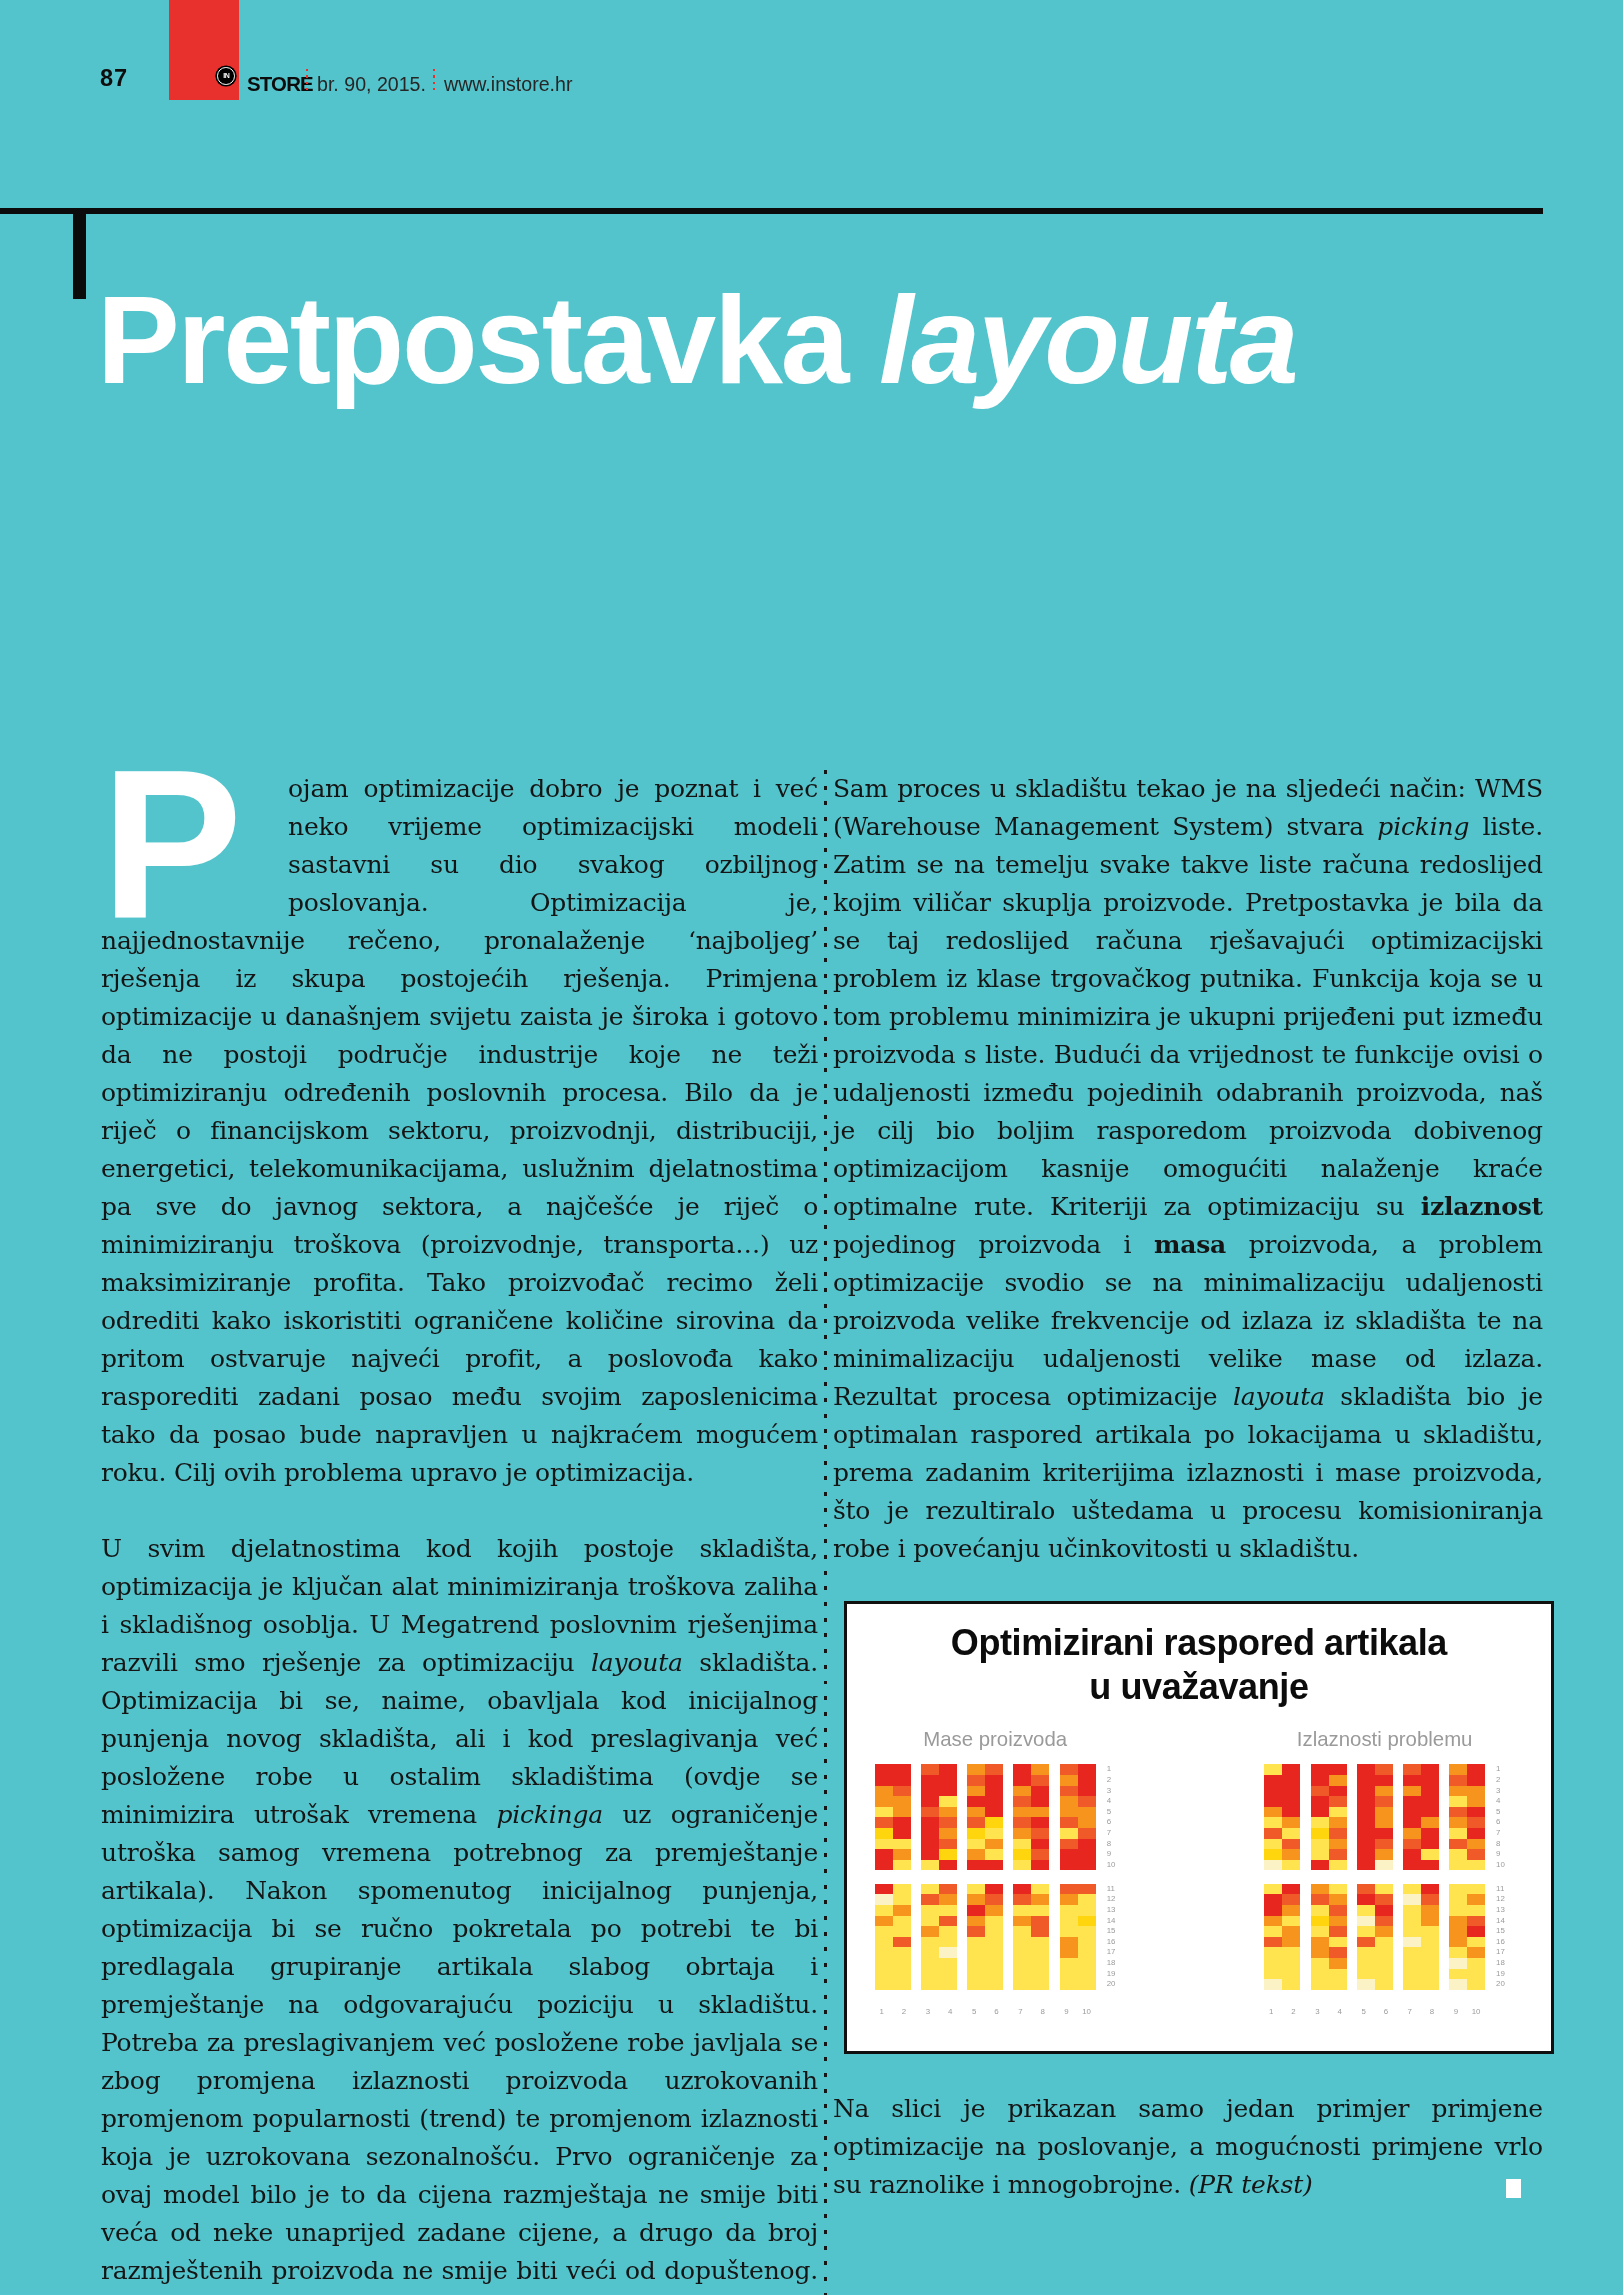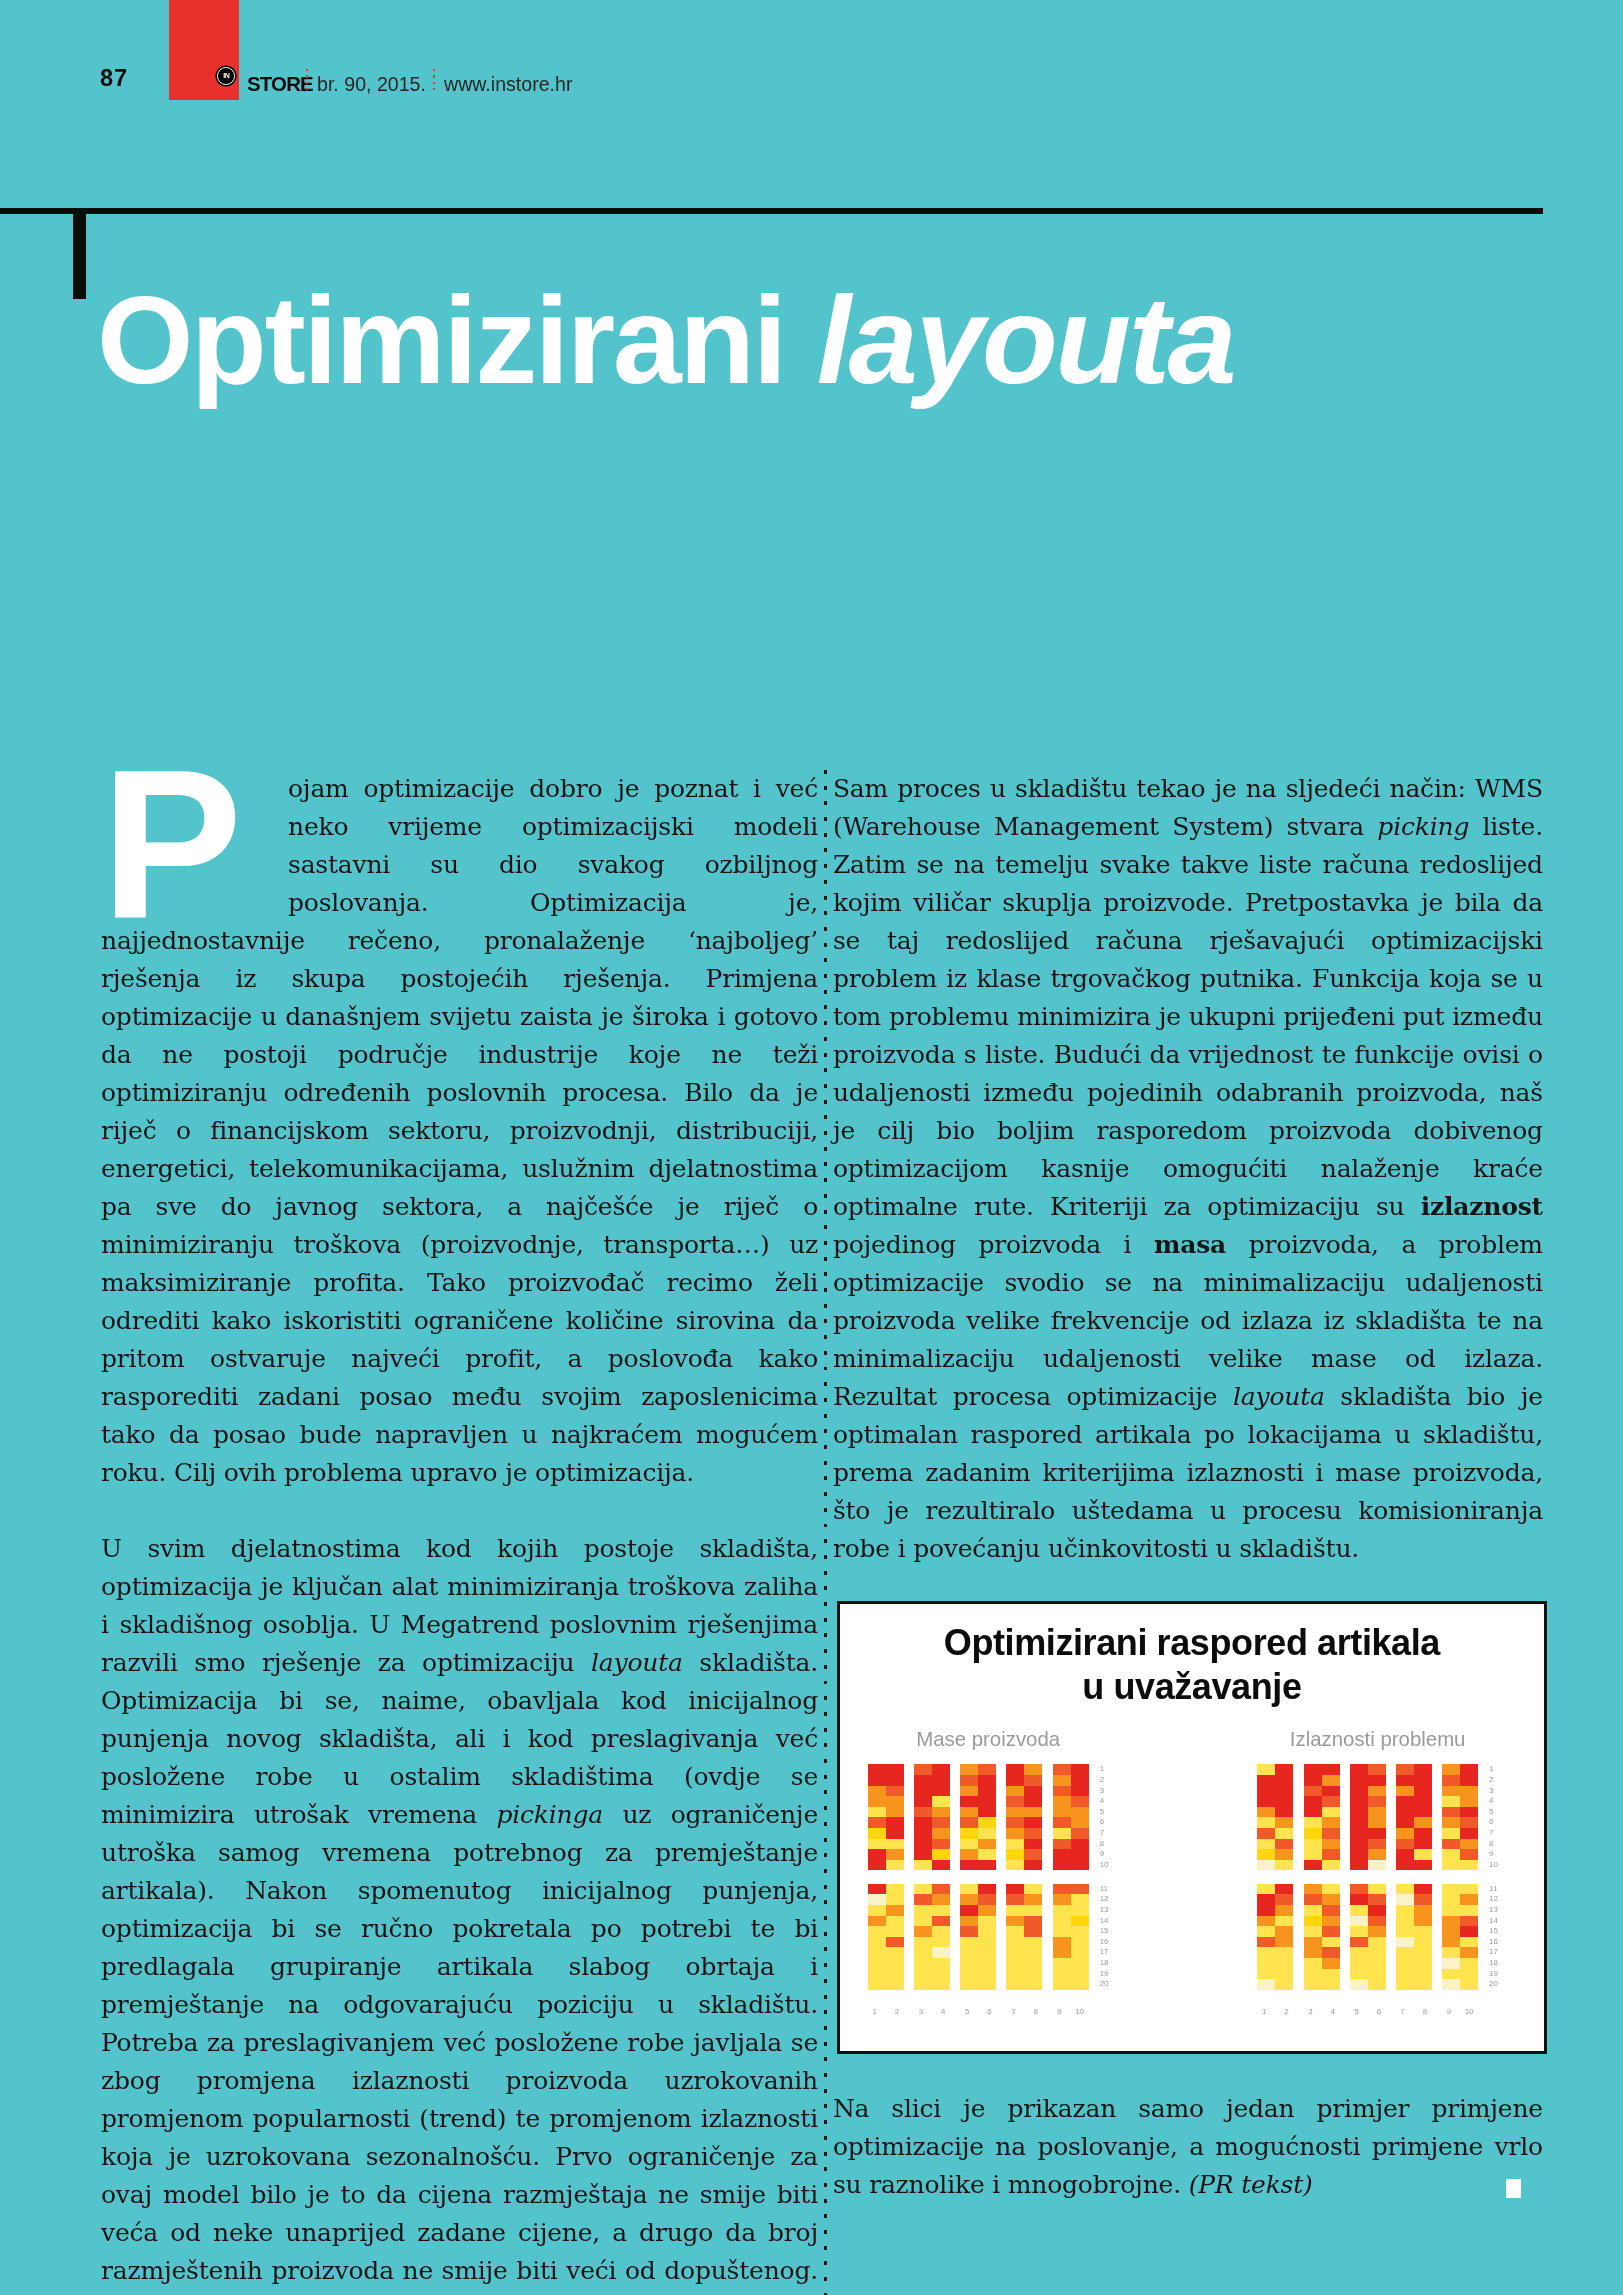--- a/index.html
+++ b/index.html
@@ -85,36 +85,36 @@
   </div>
   <div class="store">STORE</div>
   <div class="dotsep sep1"></div>
   <div class="issue">br. 90, 2015.</div>
   <div class="dotsep sep2"></div>
   <div class="site">www.instore.hr</div>
 
   <div class="title-rule"></div>
   <div class="rule-tick"></div>
 
-  <h1 class="article-title"><span>Optimizirani </span><em>layouta</em><br></h1>
+  <h1 class="article-title"><span>Pretpostavka </span><em>layouta</em><br></h1>
 
   <div class="columns">
 
     <div class="col col-left">
       <div class="dropcap">P</div>
       <p><span>ojam optimizacije dobro je poznat i već neko vrijeme optimizacijski modeli sastavni su dio svakog ozbiljnog poslovanja. Optimizacija je, najjednostavnije rečeno, pronalaženje ‘najboljeg’ rješenja iz skupa postojećih rješenja. Primjena optimizacije u današnjem svijetu zaista je široka i gotovo da ne postoji područje industrije koje ne teži optimiziranju određenih poslovnih procesa. Bilo da je riječ o financijskom sektoru, proizvodnji, distribuciji, energetici, telekomunikacijama, uslužnim djelatnostima pa sve do javnog sektora, a najčešće je riječ o minimiziranju troškova (proizvodnje, transporta…) uz maksimiziranje profita. Tako proizvođač recimo želi odrediti kako iskoristiti ograničene količine sirovina da pritom ostvaruje najveći profit, a poslovođa kako rasporediti zadani posao među svojim zaposlenicima tako da posao bude napravljen u najkraćem mogućem roku. Cilj ovih problema upravo je optimizacija.</span></p>
       <p><span>U svim djelatnostima kod kojih postoje skladišta, optimizacija je ključan alat minimiziranja troškova zaliha i skladišnog osoblja. U Megatrend poslovnim rješenjima razvili smo rješenje za optimizaciju </span><em>layouta</em><span> skladišta. Optimizacija bi se, naime, obavljala kod inicijalnog punjenja novog skladišta, ali i kod preslagivanja već posložene robe u ostalim skladištima (ovdje se minimizira utrošak vremena </span><em>pickinga</em><span> uz ograničenje utroška samog vremena potrebnog za premještanje artikala). Nakon spomenutog inicijalnog punjenja, optimizacija bi se ručno pokretala po potrebi te bi predlagala grupiranje artikala slabog obrtaja i premještanje na odgovarajuću poziciju u skladištu. Potreba za preslagivanjem već posložene robe javljala se zbog promjena izlaznosti proizvoda uzrokovanih promjenom popularnosti (trend) te promjenom izlaznosti koja je uzrokovana sezonalnošću. Prvo ograničenje za ovaj model bilo je to da cijena razmještaja ne smije biti veća od neke unaprijed zadane cijene, a drugo da broj razmještenih proizvoda ne smije biti veći od dopuštenog. Također, uključen je i modul koji se pokretao prilikom uvođenja nekih novih produkata i pri njegovu izvođenju skladište</span></p>
     </div>
 
     <div class="divider"></div>
 
     <div class="col col-right">
       <p><span>Sam proces u skladištu tekao je na sljedeći način: WMS (Warehouse Management System) stvara </span><em>picking</em><span> liste. Zatim se na temelju svake takve liste računa redoslijed kojim viličar skuplja proizvode. Pretpostavka je bila da se taj redoslijed računa rješavajući optimizacijski problem iz klase trgovačkog putnika. Funkcija koja se u tom problemu minimizira je ukupni prijeđeni put između proizvoda s liste. Budući da vrijednost te funkcije ovisi o udaljenosti između pojedinih odabranih proizvoda, naš je cilj bio boljim rasporedom proizvoda dobivenog optimizacijom kasnije omogućiti nalaženje kraće optimalne rute. Kriteriji za optimizaciju su </span><strong>izlaznost</strong><span> pojedinog proizvoda i </span><strong>masa</strong><span> proizvoda, a problem optimizacije svodio se na minimalizaciju udaljenosti proizvoda velike frekvencije od izlaza iz skladišta te na minimalizaciju udaljenosti velike mase od izlaza. Rezultat procesa optimizacije </span><em>layouta</em><span> skladišta bio je optimalan raspored artikala po lokacijama u skladištu, prema zadanim kriterijima izlaznosti i mase proizvoda, što je rezultiralo uštedama u procesu komisioniranja robe i povećanju učinkovitosti u skladištu.</span></p>
 
-      <figure class="chartbox" style="margin-left:4px;margin-right:0;">
+      <figure class="chartbox" style="margin-left:11px;margin-right:0;">
         <div class="figtitle"><span>Optimizirani raspored artikala</span><br><span>u uvažavanje</span></div>
         <div class="panels">
           <div class="panel">
             <div class="hm-label">Mase proizvoda</div>
             <div class="hm-body">
               <div class="hm-grid">
                   <div class="hm-pair">
                     <div class="hm-block">
                       <div class="hm-cell" style="background: rgb(230, 38, 31);"></div>
                       <div class="hm-cell" style="background: rgb(230, 38, 31);"></div>

